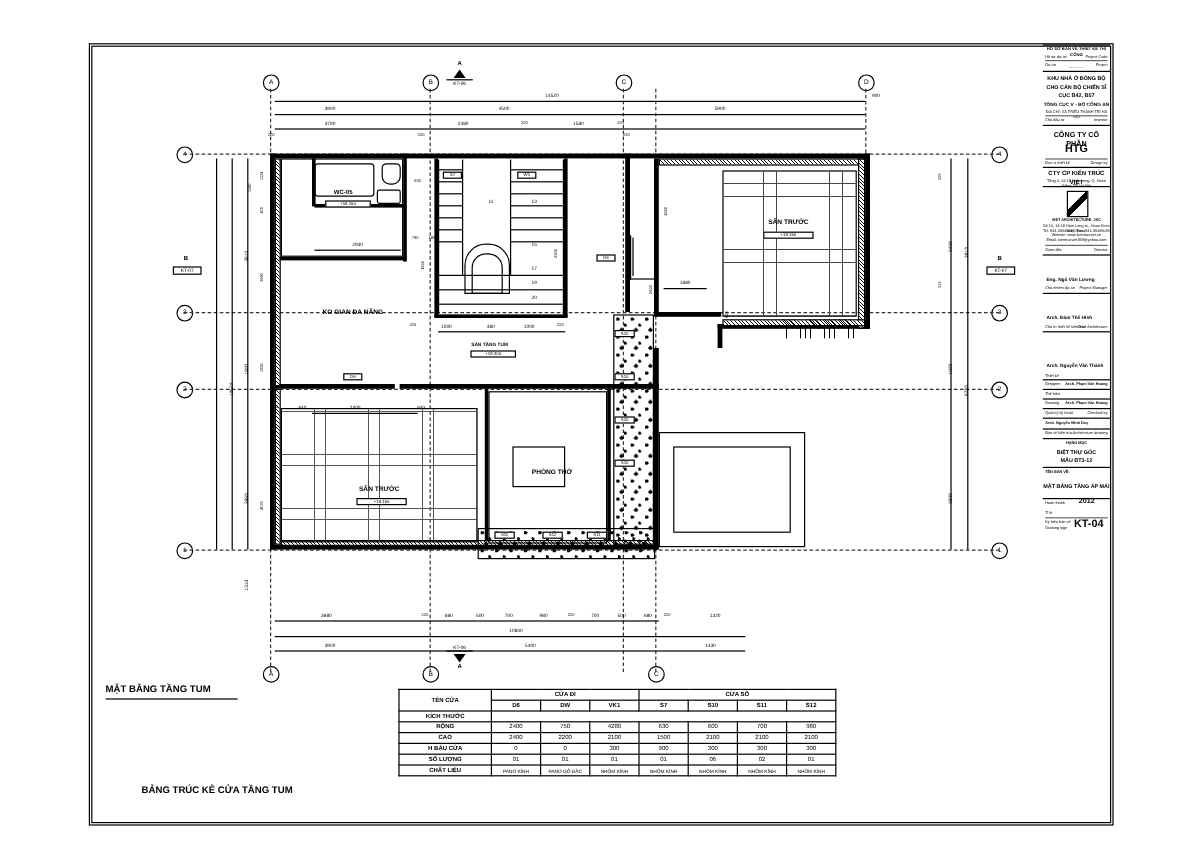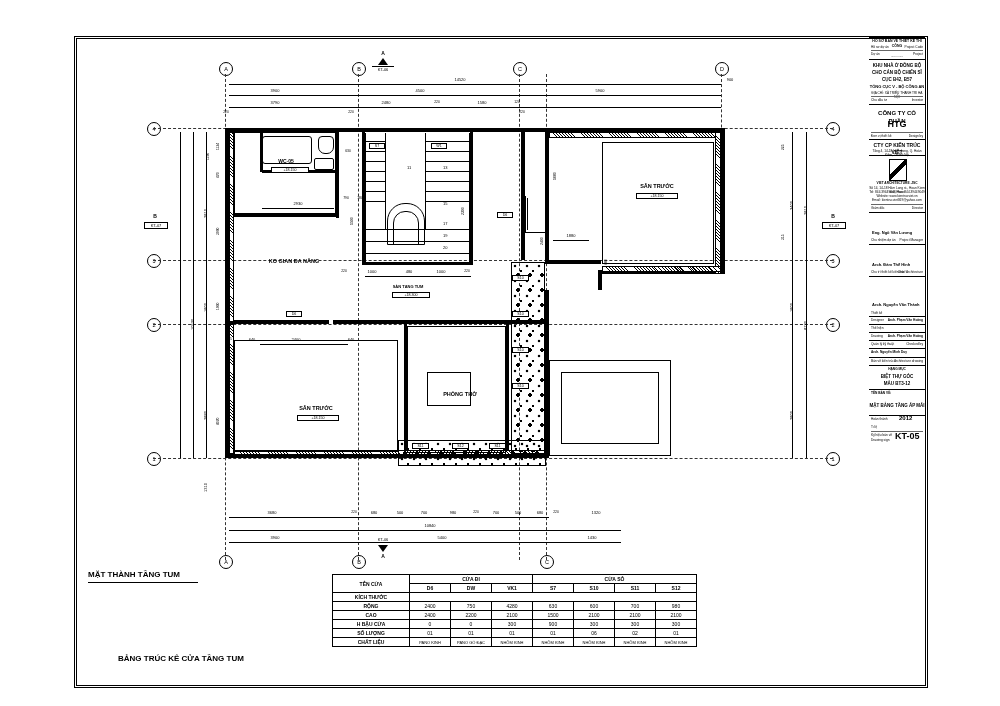--- a/index.html
+++ b/index.html
@@ -157,21 +157,21 @@
     <div class="abs tiny b" style="left:2px;top:354px;">TÊN BẢN VẼ:</div>
     <div class="tbsec t45 b" style="top:366px;">MẶT BẰNG TẦNG ÁP MÁI</div>
     <div class="hr" style="top:378px;"></div>
 
     <div class="abs tiny" style="left:2px;top:380px;">Hoàn thành</div>
     <div class="abs t6 b" style="left:30px;top:378px;">2012</div>
     <div class="abs tiny" style="left:2px;top:388px;">Tỉ lệ</div>
     <div class="hrl" style="left:2px;top:394px;width:52px;"></div>
     <div class="abs tiny" style="left:2px;top:396px;">Ký hiệu bản vẽ</div>
     <div class="abs tiny" style="left:2px;top:401px;">Drawing sign</div>
-    <div class="abs t9 b" style="left:26px;top:394px;">KT-05</div>
+    <div class="abs t9 b" style="left:26px;top:394px;">KT-04</div>
   </div>
 
   <div class="abs" style="left:0;top:0;width:869px;height:706px;">
 
     <div class="bub" style="left:219px;top:62px;">A</div>
     <div class="bub" style="left:352px;top:62px;">B</div>
     <div class="bub" style="left:513px;top:62px;">C</div>
     <div class="bub" style="left:715px;top:62px;">D</div>
 
     <div class="bub" style="left:219px;top:555px;">A</div>
@@ -423,21 +423,21 @@
     <div class="dtxt" style="left:553px;top:233px;width:36px;">1880</div>
     <div class="dim" style="left:260px;top:344px;width:88px;"></div>
     <div class="dtxt" style="left:278px;top:337px;width:36px;">2400</div>
     <div class="dtxt" style="left:241px;top:337px;width:22px;">640</div>
     <div class="dtxt" style="left:340px;top:337px;width:22px;">640</div>
     <div class="dtxt" style="left:219px;top:337px;width:20px;font-size:3.4px;">225</div>
     <div class="dtxt" style="left:338px;top:149px;width:20px;font-size:3.4px;">630</div>
     <div class="dtxt" style="left:336px;top:196px;width:20px;font-size:3.4px;">790</div>
     <div class="dtxt" style="left:350px;top:196px;width:20px;font-size:3.4px;">180</div>
 
-    <div class="capt t8" style="left:88px;top:570px;">MẶT THÀNH TẦNG TUM</div>
+    <div class="capt t8" style="left:88px;top:570px;">MẶT BẰNG TẦNG TUM</div>
     <div class="abs" style="left:88px;top:582px;width:110px;height:0;border-top:1.2px solid #000;"></div>
 
     <div class="capt t8" style="left:118px;top:654px;">BẢNG TRÚC KÊ CỬA TẦNG TUM</div>
   </div>
 
   <table class="sched" style="left:332px;top:574px;">
     <tbody>
         <tr>
       <th rowspan="2" style="width:72px;">TÊN CỬA</th>
       <th colspan="3" style="width:108px;">CỬA ĐI</th>

